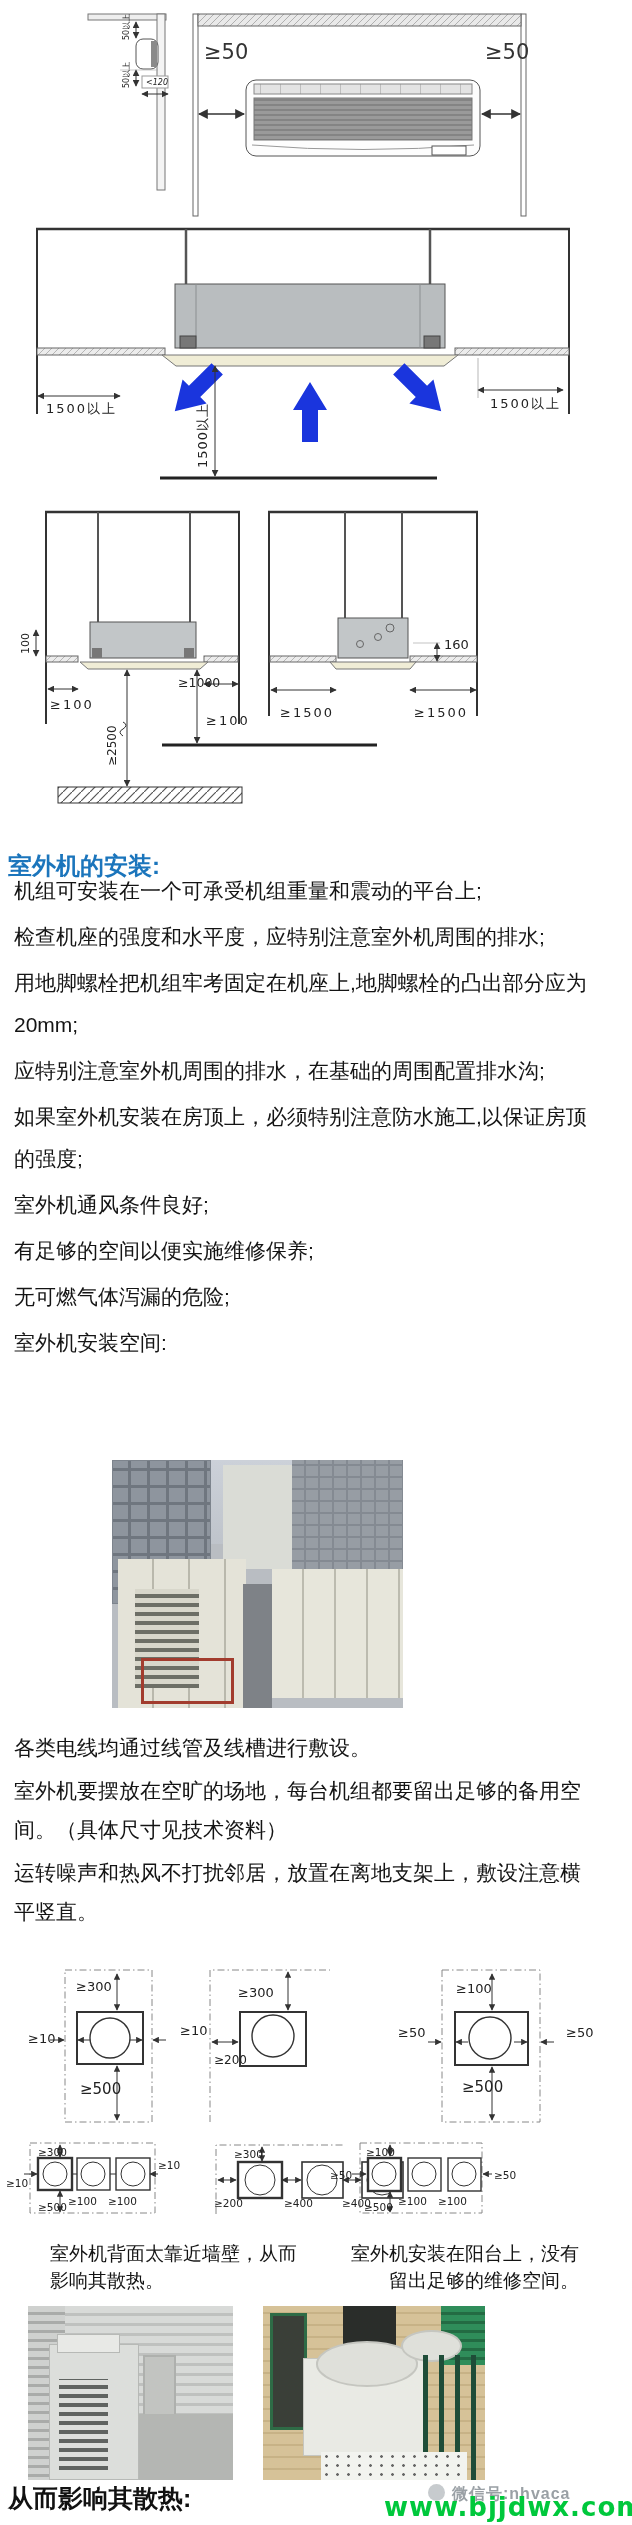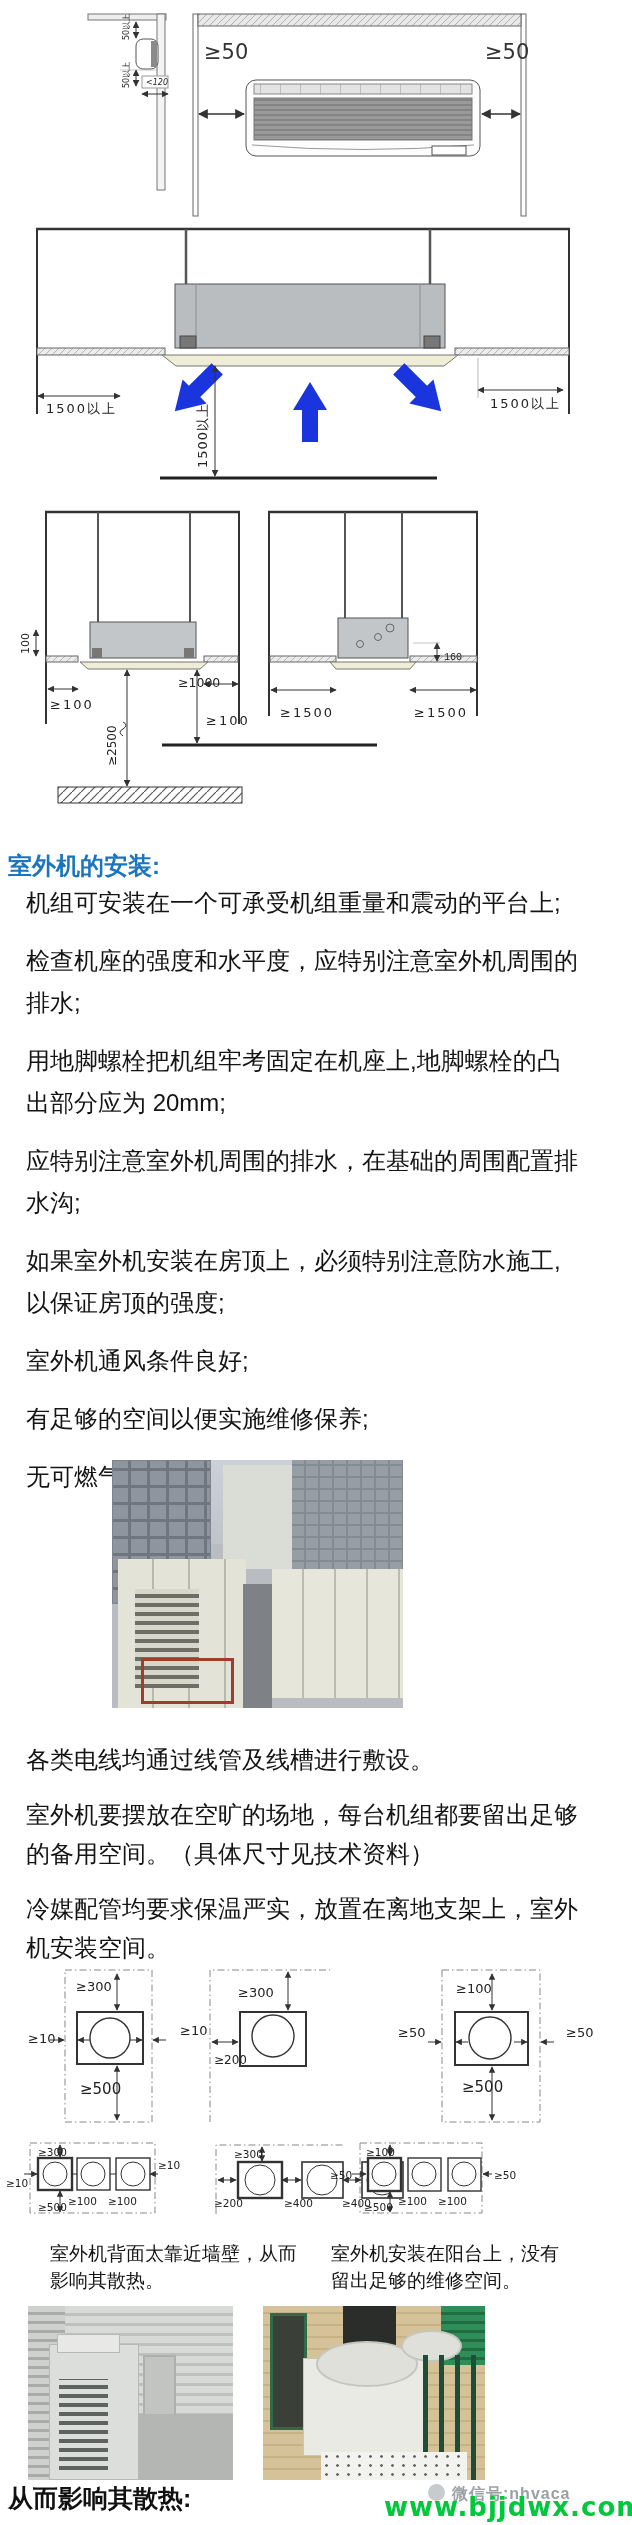--- a/index.html
+++ b/index.html
@@ -6,21 +6,21 @@
   .page{position:relative;width:632px;height:2525px;background:#ffffff;overflow:hidden;
         font-family:"Liberation Sans","DejaVu Sans",sans-serif;color:#111;}
   .abs{position:absolute;}
   
   .dim{position:absolute;font-family:"DejaVu Sans",sans-serif;color:#222;white-space:nowrap;line-height:1;}
   .rot{transform:rotate(-90deg);transform-origin:left top;}
   .vstack{width:14px;word-break:break-all;line-height:13px;}
   
   .h-blue{position:absolute;left:8px;top:830px;font-size:24px;font-weight:bold;color:#1b75bc;}
   .tblock{position:absolute;left:10px;width:588px;}
-  .tblock p{margin:16px;font-size:24px;line-height:42px;color:#141414;}
+  .tblock p{margin:4px;font-size:21px;line-height:42px;color:#141414;}
   .tblock2 p{line-height:39px;}
   .caption{position:absolute;font-size:19px;line-height:27px;color:#141414;}
   .h-base{position:absolute;left:8px;top:2482px;font-size:25px;font-weight:bold;color:#111;}
   
   .photo{position:absolute;overflow:hidden;}
   .photo div{position:absolute;}
   
   .wm-wechat{position:absolute;left:452px;top:2484px;font-size:16px;color:#9aa0a5;
              text-shadow:0 1px 0 #fff;font-weight:bold;letter-spacing:1px;}
   .wm-logo{position:absolute;left:428px;top:2484px;width:17px;height:17px;border-radius:50%;
@@ -190,34 +190,35 @@
         <line x1="410" y1="186" x2="476" y2="186" stroke="#333" marker-start="url(#a3)" marker-end="url(#a3)"></line>
       </g>
     </svg>
     <span class="dim rot" style="left:20px;top:150px;font-size:11px;">100</span>
     <span class="dim" style="left:50px;top:194px;font-size:13px;letter-spacing:2px;">≥100</span>
     <span class="dim rot" style="left:106px;top:262px;font-size:12px;">≥2500</span>
     <span class="dim vstack" style="left:178px;top:172px;font-size:12.5px;">≥1000</span>
     <span class="dim" style="left:206px;top:210px;font-size:13px;letter-spacing:2px;">≥100</span>
     <span class="dim" style="left:280px;top:202px;font-size:13px;letter-spacing:2px;">≥1500</span>
     <span class="dim" style="left:414px;top:202px;font-size:13px;letter-spacing:2px;">≥1500</span>
-    <span class="dim" style="left:444px;top:149px;font-size:10px;font-family:Liberation Mono, monospace;">160</span>
+    <span class="dim" style="left:444px;top:134px;font-size:13px;">160</span>
   </div>
 
   <h2 class="h-blue">室外机的安装:</h2>
 
   <div class="tblock" style="top:866px;">
     <p>机组可安装在一个可承受机组重量和震动的平台上;</p>
     <p>检查机座的强度和水平度，应特别注意室外机周围的排水;</p>
     <p>用地脚螺栓把机组牢考固定在机座上,地脚螺栓的凸出部分应为 20mm;</p>
     <p>应特别注意室外机周围的排水，在基础的周围配置排水沟;</p>
     <p>如果室外机安装在房顶上，必须特别注意防水施工,以保证房顶的强度;</p>
     <p>室外机通风条件良好;</p>
     <p>有足够的空间以便实施维修保养;</p>
     <p>无可燃气体泻漏的危险;</p>
+    <p>室外机安装空间:</p>
   </div>
 
   <div class="photo" style="left:112px;top:1460px;width:291px;height:248px;background:#b9bdc2;">
     <div style="left:0;top:0;width:100%;height:34%;background:linear-gradient(#ccd1d9,#bfc4cb);"></div>
     <div style="left:0;top:0;width:34%;height:58%;background:#8e959e;box-shadow:inset 0 0 0 1px #7d848d;
                 background-image:repeating-linear-gradient(0deg,transparent 0 14px,#6f767f 14px 17px),repeating-linear-gradient(90deg,transparent 0 16px,#6f767f 16px 19px);"></div>
     <div style="left:38%;top:2%;width:24%;height:42%;background:#dadcd6;"></div>
     <div style="left:62%;top:0;width:38%;height:50%;background:#979da4;
                 background-image:repeating-linear-gradient(0deg,transparent 0 10px,#848a92 10px 12px),repeating-linear-gradient(90deg,transparent 0 12px,#848a92 12px 14px);"></div>
     <div style="left:2%;top:40%;width:44%;height:60%;background:#e4e3d8;
@@ -226,21 +227,21 @@
                 background-image:repeating-linear-gradient(0deg,#6d6f66 0 4px,#d8d7cb 4px 9px),repeating-linear-gradient(90deg,#6d6f66 0 4px,transparent 4px 9px);"></div>
     <div style="left:55%;top:44%;width:45%;height:52%;background:#e7e6db;
                 background-image:repeating-linear-gradient(90deg,transparent 0 30px,#bcbbaf 30px 32px);"></div>
     <div style="left:45%;top:50%;width:10%;height:50%;background:#7e8287;"></div>
     <div style="left:10%;top:80%;width:30%;height:16%;border:3px solid #a23c2e;background:transparent;"></div>
   </div>
 
   <div class="tblock tblock2" style="top:1724px;">
     <p>各类电线均通过线管及线槽进行敷设。</p>
     <p>室外机要摆放在空旷的场地，每台机组都要留出足够的备用空间。（具体尺寸见技术资料）</p>
-    <p>冷媒配管均要求保温严实，放置在离地支架上，室外机安装空间。</p>
+    <p>运转噪声和热风不打扰邻居，放置在离地支架上，敷设注意横平竖直。</p>
   </div>
 
   <div class="abs" style="left:0;top:1962px;width:632px;height:292px;">
     <svg width="632" height="292" viewBox="0 0 632 292">
       <defs>
         <marker id="a4" viewBox="0 0 10 10" refX="9" refY="5" markerWidth="6.5" markerHeight="6.5" orient="auto-start-reverse">
           <path d="M0,0L10,5L0,10z" fill="#333"></path>
         </marker>
       </defs>
 
@@ -344,21 +345,21 @@
     <span class="dim" style="left:342px;top:236px;font-size:10.5px;">≥400</span>
     <span class="dim" style="left:366px;top:185px;font-size:10.5px;">≥100</span>
     <span class="dim" style="left:330px;top:208px;font-size:10.5px;">≥50</span>
     <span class="dim" style="left:494px;top:208px;font-size:10.5px;">≥50</span>
     <span class="dim" style="left:398px;top:234px;font-size:10.5px;">≥100</span>
     <span class="dim" style="left:438px;top:234px;font-size:10.5px;">≥100</span>
     <span class="dim" style="left:364px;top:240px;font-size:10.5px;">≥500</span>
   </div>
 
   <div class="caption" style="left:50px;top:2240px;width:252px;">室外机背面太靠近墙壁，从而影响其散热。</div>
-  <div class="caption" style="left:331px;top:2240px;width:234px;">室外机安装在阳台上，没有留出足够的维修空间。</div>
+  <div class="caption" style="left:345px;top:2240px;width:234px;text-align:right;">室外机安装在阳台上，没有留出足够的维修空间。</div>
 
   <div class="photo" style="left:28px;top:2306px;width:205px;height:174px;background:#c9cbc9;">
     <div style="left:0;top:0;width:18%;height:100%;background:repeating-linear-gradient(180deg,#cfd1cf 0 6px,#a9aba9 6px 9px);"></div>
     <div style="left:18%;top:0;width:82%;height:62%;background:repeating-linear-gradient(180deg,#d8dad8 0 7px,#bfc1bf 7px 10px);"></div>
     <div style="left:56%;top:28%;width:16%;height:48%;background:#c2c4c1;box-shadow:inset 0 0 0 2px #aeb0ad;"></div>
     <div style="left:50%;top:62%;width:50%;height:38%;background:#b4b6b3;"></div>
     <div style="left:10%;top:22%;width:44%;height:78%;background:#dcdedb;box-shadow:inset 0 0 0 1px #b7b9b6;"></div>
     <div style="left:14%;top:16%;width:30%;height:10%;background:#e8e9e6;border:1px solid #b7b9b6;"></div>
     <div style="left:15%;top:42%;width:24%;height:52%;background:repeating-linear-gradient(0deg,#5f6360 0 4px,#dcdedb 4px 9px),repeating-linear-gradient(90deg,#5f6360 0 4px,transparent 4px 9px);"></div>
   </div>

